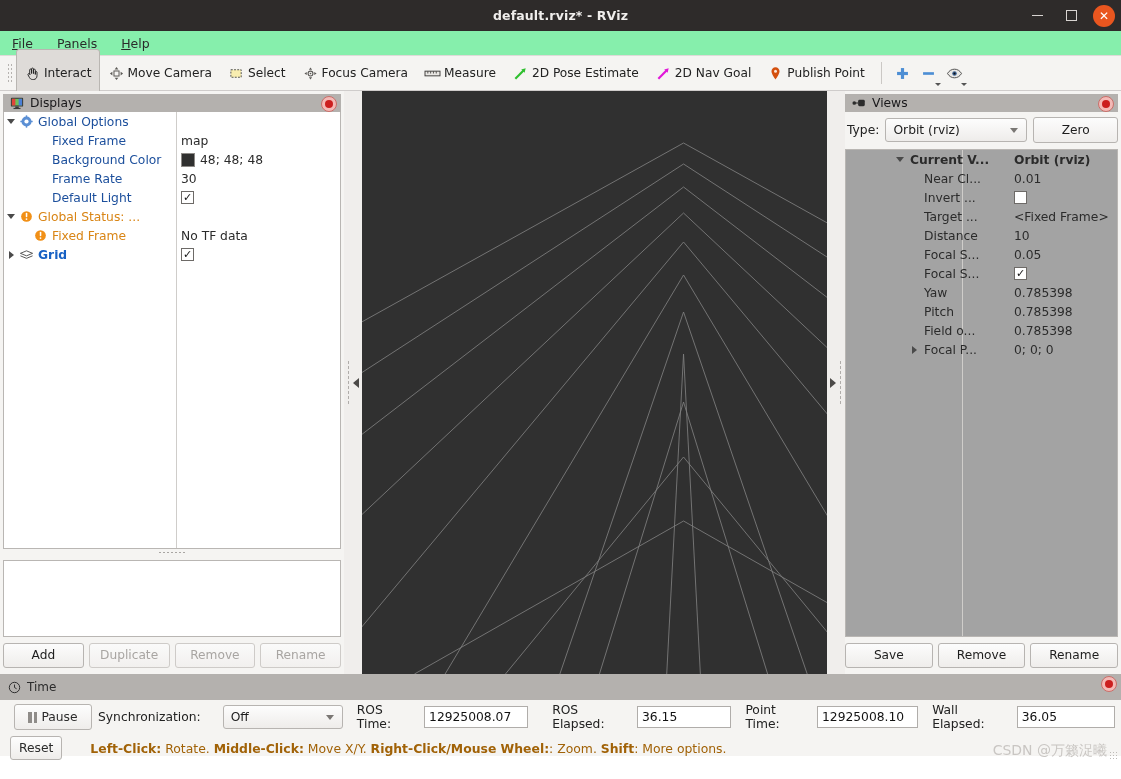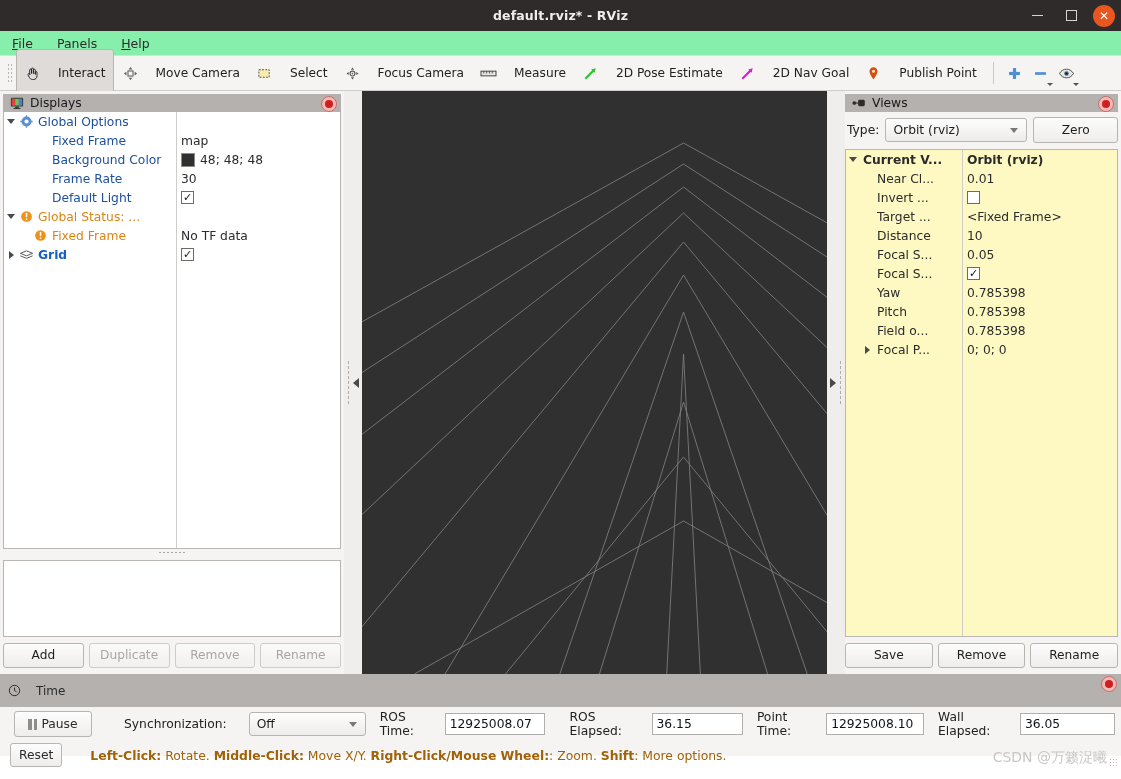--- a/index.html
+++ b/index.html
@@ -82,21 +82,21 @@
   }
   .tb-grip {
     width: 7px; height: 22px;
     margin-right: 3px;
     background-image: radial-gradient(#b6b3b0 0.9px, transparent 1px);
     background-size: 3px 4px;
     background-position: 1px 1px;
   }
   .tb-btn {
     display: flex; align-items: center;
-    gap: 17px;
+    gap: 3px;
     height: 25px;
     padding: 11px 7px;
     font-size: 12.2px;
     color: #222;
     border: 1px solid transparent;
     border-radius: 3px;
     cursor: pointer;
     white-space: nowrap;
   }
   .tb-btn.active {
@@ -331,39 +331,40 @@
     width: 0; height: 0;
     border-left: 4.5px solid transparent;
     border-right: 4.5px solid transparent;
     border-top: 5px solid #7a7774;
     margin-left: 6px; margin-right: 4px;
   }
   #views-type-combo { width: 142px; }
   #views-zero-btn { width: 82px; height: 24px; }
   #views-tree {
     flex: 1;
-    background: #fef9c3;
+    background: #a3a3a3;
     border: 1px solid #b9b6b3;
     position: relative;
     overflow: hidden;
+    padding-left: 47px;
   }
   #views-tree .tree-col-div { left: 116px; }
   #views-tree .trow .tw-label { width: 116px; }
 
   
   #time-panel {
     height: 82px;
     background: #f5f4f2;
     box-sizing: border-box;
   }
   #time-head {
-    height: 33px;
+    height: 26px;
     background: #b4b1ae;
     display: flex; align-items: center;
-    padding: 0 4px 0 6px; gap: 13px;
+    padding: 0 4px 0 6px; gap: 4px;
     position: relative;
   }
   #time-row {
     height: 34px;
     display: flex; align-items: center;
     padding: 0 6px 0 14px;
     gap: 0px;
   }
   .pausebtn {
     height: 24px; min-width: 72px;
@@ -966,21 +967,21 @@
   </div>
 
   <div id="time-row">
     <div class="pausebtn">
       <span class="pause-glyph">
           <i></i>
           <i></i>
         </span>
       <span>Pause</span>
     </div>
-    <span class="lbl" style="margin-left:32px;">Synchronization:</span>
+    <span class="lbl" style="margin-left:6px;">Synchronization:</span>
     <div class="combo" style="width:123px;margin-left:22px;">
       <span class="ctext">Off</span>
       <span class="cdrop"></span>
     </div>
     <div id="time-fields" style="display:flex;align-items:center;">
         <span class="lbl" style="margin-left: 14px;">ROS Time:</span>
         <div class="tfield" style="width: 107px; margin-left: 5px;">
           <span>12925008.07</span>
         </div>
         <span class="lbl" style="margin-left: 24px;">ROS Elapsed:</span>

